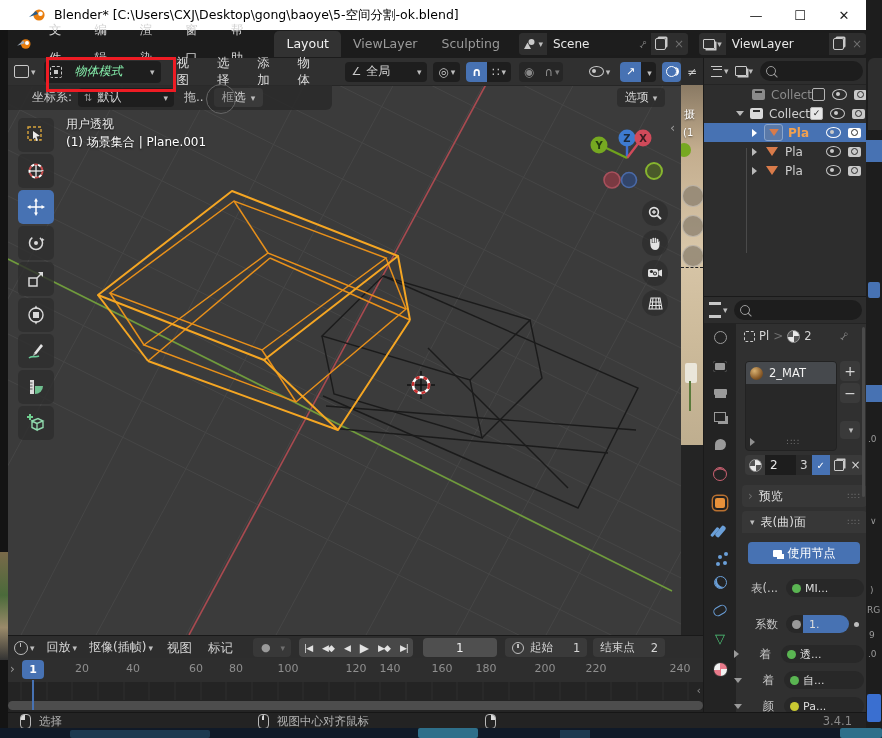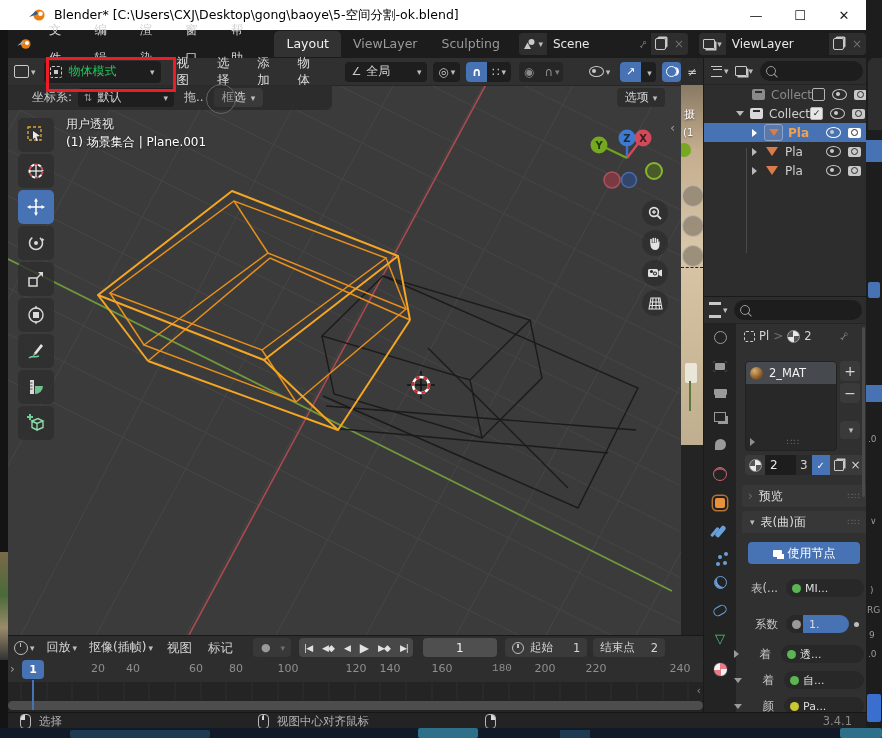--- a/index.html
+++ b/index.html
@@ -239,21 +239,21 @@
 
 <div class="abs vp-header">
   <div class="row" style="padding:0 6px;">
     <span style="width:13px;height:11px;border:1.3px solid #c9c9c9;border-radius:2px;position:relative;"></span>
     <span class="chev">▾</span>
   </div>
   <div class="dd" style="width:108px;margin-left:2px;">
     <span style="width:10px;height:10px;border:1.3px dashed #c9c9c9;border-radius:2px;display:inline-flex;align-items:center;justify-content:center;">
         <span style="width:4px;height:4px;background:#c9c9c9;"></span>
       </span>
-    <span style="margin-left:7px;color:#22c55e;">物体模式</span>
+    <span style="margin-left:13px;color:#86efac;font-style:italic;">物体模式</span>
     <span style="flex:1"></span>
       <span class="chev">▾</span>
   </div>
   <span class="vp-menu" style="margin-left:8px;">视图</span>
   <span class="vp-menu">选择</span>
   <span class="vp-menu">添加</span>
   <span class="vp-menu">物体</span>
   <span style="width:16px"></span>
   <div class="dd" style="width:72px;height:20px;">
     <span style="color:#c9c9c9;font-size:11px;">∠</span>
@@ -711,29 +711,29 @@
     <span>起始</span>
     <span style="margin-left:14px;">1</span>
   </div>
   <span style="width:6px"></span>
   <div class="tl-group">
     <span>结束点</span>
     <span style="margin-left:10px;">2</span>
   </div>
 </div>
 <div class="abs tl-ruler">
-  <span class="tick-num" style="left:90px;text-align:center;">20</span>
+  <span class="tick-num" style="left:74px;text-align:center;">20</span>
   <span class="tick-num" style="left:125px;">40</span>
   <span class="tick-num" style="left:188px;">60</span>
   <span class="tick-num" style="left:228px;">80</span>
   <span class="tick-num" style="left:280px;">100</span>
   <span class="tick-num" style="left:348px;">120</span>
   <span class="tick-num" style="left:382px;">140</span>
   <span class="tick-num" style="left:434px;">160</span>
-  <span class="tick-num" style="left:494px;font-family:Liberation Mono, monospace;">180</span>
+  <span class="tick-num" style="left:478px;">180</span>
   <span class="tick-num" style="left:537px;">200</span>
   <span class="tick-num" style="left:588px;">220</span>
   <span class="tick-num" style="left:672px;">240</span>
 </div>
 <div class="abs tl-body">
   <svg width="695" height="30" style="position:absolute;left:0;top:0;">
     <g stroke="#2e2e2e" stroke-width="1">
       <line x1="13" y1="0" x2="13" y2="18"></line>
         <line x1="39" y1="0" x2="39" y2="18"></line>
         <line x1="64" y1="0" x2="64" y2="18"></line>

